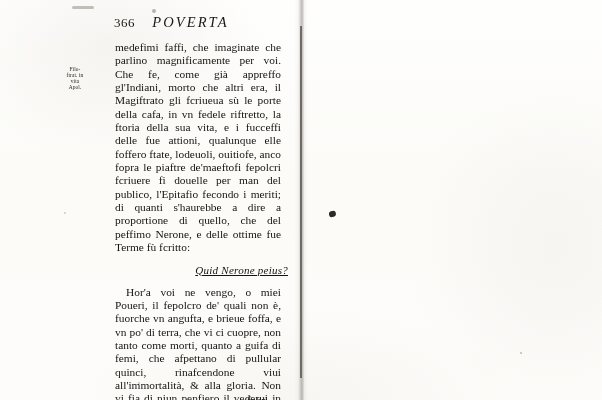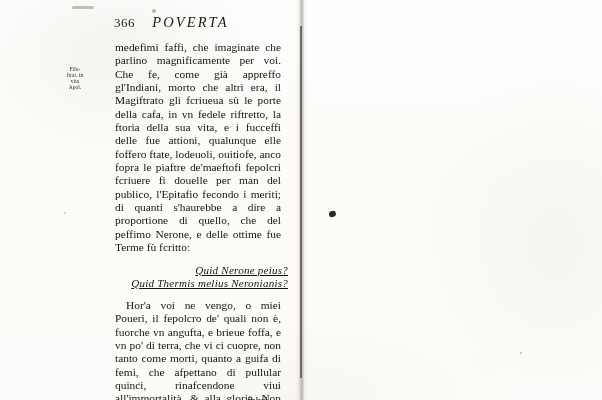--- a/index.html
+++ b/index.html
@@ -188,21 +188,20 @@
     <div class="marginnote" id="note-filostrato">
       <div>Filo-</div>
       <div>ftrat. in</div>
       <div>vita</div>
       <div>Apol.</div>
     </div>
 
     <div class="textblock" id="body-left">
       <p>medefimi faffi, che imaginate che parlino magnificamente per voi. Che fe, come già appreffo gl'Indiani, morto che altri era, il Magiftrato gli fcriueua sù le porte della cafa, in vn fedele riftretto, la ftoria della sua vita, e i fucceffi delle fue attioni, qualunque elle foffero ftate, lodeuoli, ouitiofe, anco fopra le piaftre de'maeftofi fepolcri fcriuere fi douelle per man del publico, l'Epitafio fecondo i meriti; di quanti s'haurebbe a dire a proportione di quello, che del peffimo Nerone, e delle ottime fue Terme fù fcritto:</p>
       <div class="verse left-shift">Quid Nerone peius?</div>
-      <div class="verse left-shift">Quid Thermis melius Neronianis?</div>
       <p class="indent">Hor'a voi ne vengo, o miei Poueri, il fepolcro de' quali non è, fuorche vn angufta, e brieue foffa, e vn po' di terra, che vi ci cuopre, non tanto come morti, quanto a guifa di femi, che afpettano di pullular quinci, rinafcendone viui all'immortalità, &amp; alla gloria. Non vi fia di niun penfiero il vederui in tal maniera negletti, poiche quando anche la pietà d'alcuno, appreffo il quale la virtù foffe in pregio, voleffe alzarui vn monumento degno di voi, non giungerebbe a pareggiar quelli, che l'ambitione</p>
     </div>
 
     <div class="catchword" id="catchword-left">fabri-</div>
   </div>
 
   <div class="page" id="page-right">
 
     
 

